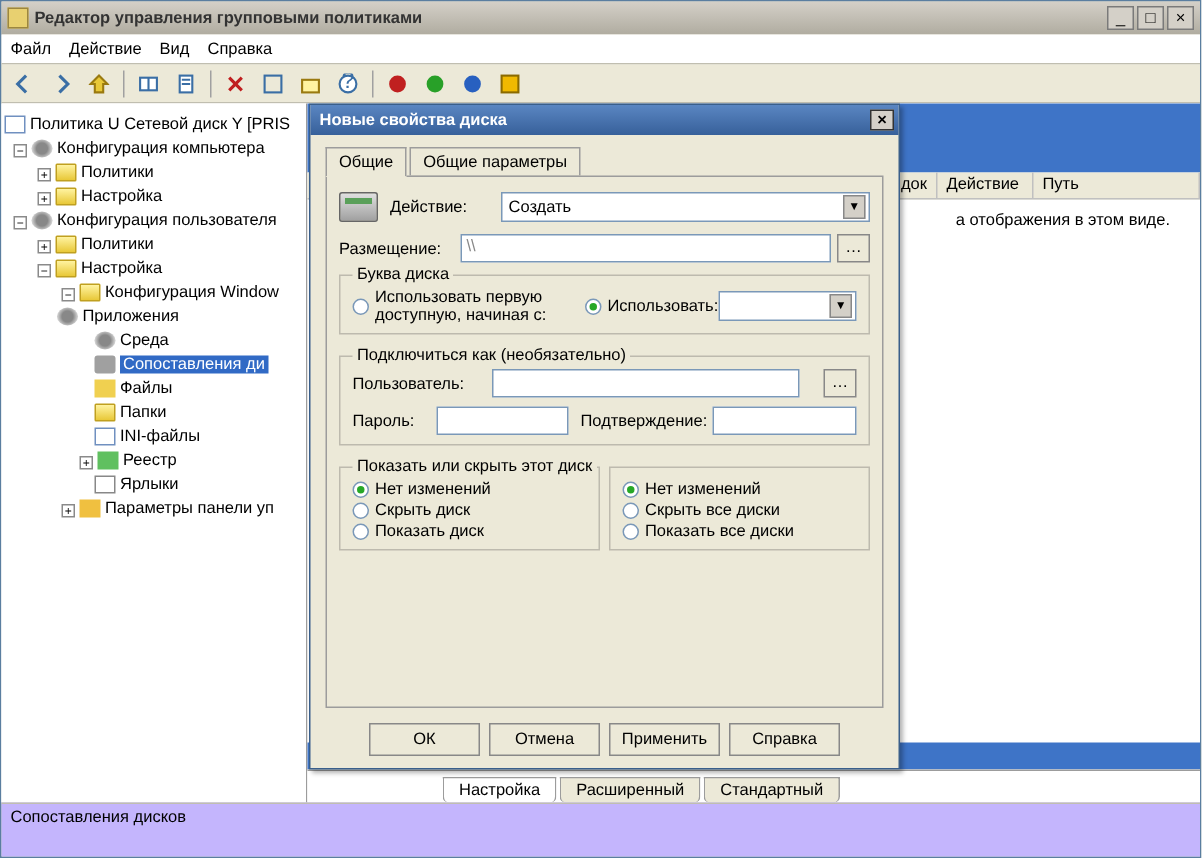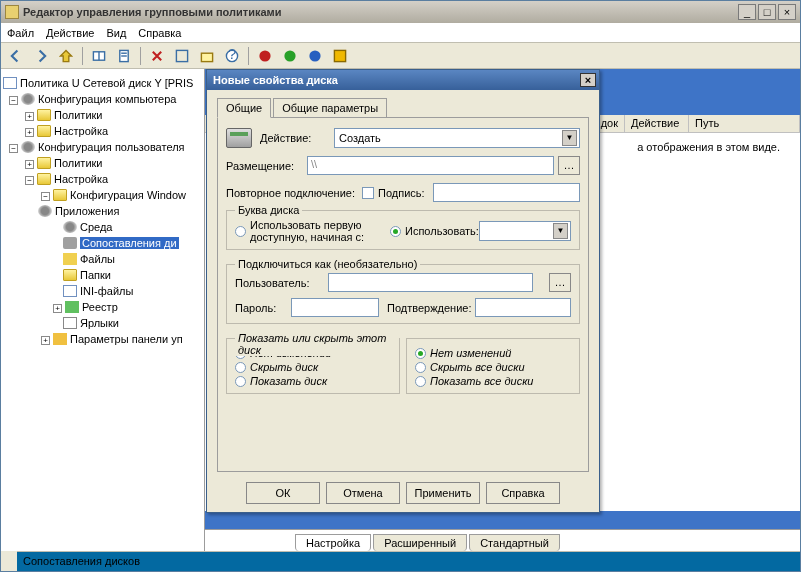--- a/index.html
+++ b/index.html
@@ -35,21 +35,21 @@
   
   
   .rightpane { flex:1; background:#fff; display:flex; flex-direction:column; }
   .banner { height:46px; background:#3e74c7; color:#fff; font-size:24px; font-weight:bold; padding: 8px 0 0 16px; letter-spacing:1px;}
   .gridhead { height:18px; border-bottom: 1px solid #c0c0c0; display:flex; background:#ece9d8;}
   .gh { border-right:1px solid #c0c0c0; padding: 2px 6px; }
   .gridbody { flex:1; padding:8px 10px; }
   .viewtabs { height: 22px; border-top: 1px solid #9c9c9c; background:#fff; display:flex; align-items:flex-end;}
   .vtab { border:1px solid #9c9c9c; border-bottom:none; background:#ece9d8; padding:2px 10px; margin: 0 2px 0 0; border-radius: 0 0 4px 4px; cursor:pointer; }
   .vtab.active { background:#fff; }
-  .statusbar { height:20px; background:#0369a1; border-top:1px solid #c0beb0; padding:3px 6px;margin-left:16px; }
+  .statusbar { height:36px; background:#c4b5fd; border-top:1px solid #c0beb0; padding:3px 6px; }
   
   
   .dialog { position:absolute; left:206px; top:69px; width:394px; height:444px; border:1px solid #3a5f8b; background:#ece9d8; box-shadow: 2px 2px 3px rgba(0,0,0,.3); display:flex; flex-direction:column;}
   .dlgtitle { height:20px; background: linear-gradient(#5a86c2,#37609a); color:#fff; display:flex; align-items:center; padding:0 3px; font-weight:bold;}
   .dlgtitle .t { flex:1; padding-left:3px;}
   .dlgclose { width:16px; height:14px; background:#d4d0c8; color:#000; text-align:center; line-height:12px; cursor:pointer; border:1px solid #333;}
   .dlgbody { flex:1; padding:6px 10px 4px 10px; display:flex; flex-direction:column; }
   
   .tabstrip { height:22px; display:flex; align-items:flex-end; margin-bottom:-1px;}
   .tab { border:1px solid #9c9c9c; background:#ece9d8; padding:3px 8px; margin-right:2px; cursor:pointer; }
@@ -62,21 +62,21 @@
   .input { height:19px; border:1px solid #7a98b8; background:#fff; padding:1px 3px; }
   .select { height:20px; border:1px solid #7a98b8; background:#fff; flex:1; display:flex; align-items:center; justify-content:space-between; padding:0 2px 0 4px;}
   .select .arrow { width:15px; height:16px; background:#d4d0c8; border:1px solid #888; text-align:center; font-size:8px; line-height:14px;}
   .browsebtn { width:22px; height:19px; background:#ece9d8; border:1px solid #888; margin-left:4px; cursor:pointer; text-align:center; line-height:16px;}
   .chk { width:12px; height:12px; border:1px solid #7a98b8; background:#fff; margin-right:4px; display:inline-block;}
   .radio { width:11px; height:11px; border:1px solid #7a98b8; border-radius:50%; background:#fff; margin-right:4px; display:inline-flex; align-items:center; justify-content:center;}
   .radio.on::after { content:''; width:5px; height:5px; border-radius:50%; background:#27a827;}
   
   .group { border:1px solid #bdbaae; padding:8px 8px 6px 8px; position:relative; }
   .group .legend { position:absolute; top:-7px; left:8px; background:#ece9d8; padding:0 3px; }
-  .halfrow { display:flex; gap:6px;font-style:italic;}
+  .halfrow { display:flex; gap:6px;}
   .halfrow .group { flex:1; }
   
   .dlgbtns { display:flex; justify-content:center; gap:6px; padding:10px 0 4px; }
   .btn { width:74px; height:22px; background:#ece9d8; border:1px solid #888; cursor:pointer; text-align:center; line-height:20px; }
   
   .driveico { width:26px; height:20px; background:linear-gradient(#e0e0e0,#a0a0a0); border:1px solid #666; border-radius:2px; margin-right:8px; position:relative;}
   .driveico::after{content:''; position:absolute; top:3px; left:3px; width:18px; height:4px; background:#5aa05a;}
 </style>
 </head>
 <body>
@@ -297,26 +297,20 @@
             <span class="arrow">▼</span>
         </div>
       </div>
 
       <div class="row">
         <div class="lbl">Размещение:</div>
         <span class="input" style="flex:1; color:#888;">\\</span>
         <span class="browsebtn">…</span>
       </div>
 
-      <div class="row">
-        <span style="width:136px;">Повторное подключение:</span>
-        <span class="chk"></span>
-        <span style="width:55px;">Подпись:</span>
-        <span class="input" style="flex:1;"></span>
-      </div>
 
       <div class="group" style="margin-bottom:14px;">
         <span class="legend">Буква диска</span>
         <div style="display:flex; align-items:center;">
           <span class="radio"></span>
           <span style="width:132px;">Использовать первую доступную, начиная с:</span>
           <span class="radio on" style="margin-left:8px;"></span>
           <span>Использовать:</span>
           <div class="select" style="width:60px; margin-left:auto;">
               <span></span>

